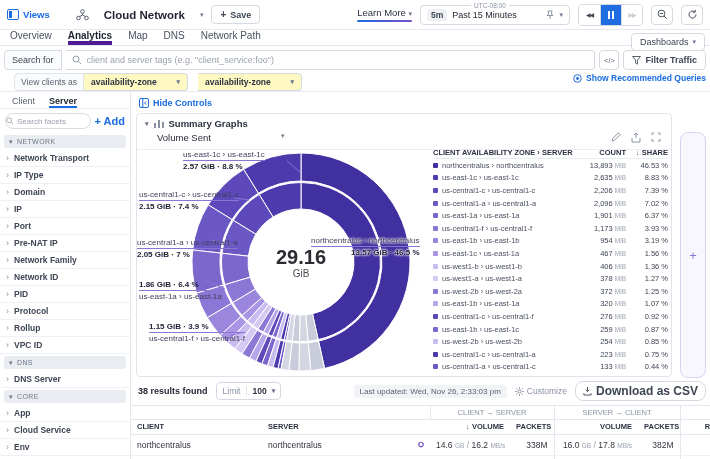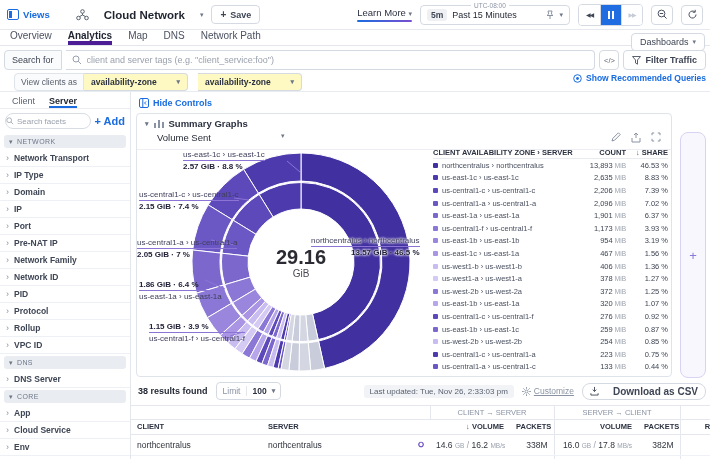--- a/index.html
+++ b/index.html
@@ -123,23 +123,23 @@
 
   
   .resultsbar { display:flex; align-items:center; gap:8px; margin:5px 4px 0 7px; height:18px; }
   .results { font-size:9px; font-weight:bold; color:#1f2430; }
   .limitctl { display:flex; align-items:center; border:1px solid #d5dae2; border-radius:4px;
     height:18px; overflow:hidden; cursor:pointer; }
   .limitctl .ll { font-size:8.5px; color:#8a93a3; padding:0 6px; border-right:1px solid #e3e6eb; }
   .limitctl .lv { font-size:8.5px; font-weight:bold; color:#2b3140; padding:0 5px; display:flex; gap:5px; align-items:center; }
   .updated { margin-left:auto; background:#f1f3f7; border-radius:3px; font-size:8px; color:#5a6270;
     padding:2px 6px; }
-  .customize { display:flex; align-items:center; gap:3px; font-size:8.5px; color:#8a93a3; cursor:pointer;text-decoration:underline; }
-  .csvbtn { display:flex; align-items:center; gap:14px; border:1px solid #d5dae2; border-radius:8px;
-    background:#fff; font-size:10px; font-weight:bold; color:#3e4554; padding:2px 7px; cursor:pointer; }
+  .customize { display:flex; align-items:center; gap:3px; font-size:8.5px; color:#8a93a3; cursor:pointer; }
+  .csvbtn { display:flex; align-items:center; gap:4px; border:1px solid #d5dae2; border-radius:8px;
+    background:#fff; font-size:12px; font-weight:bold; color:#3e4554; padding:2px 7px; cursor:pointer; }
 
   
   .btablewrap { margin-top:5px; overflow:hidden; border-top:1px solid #e4e7ee; }
   table.btable { border-collapse:collapse; width:600px; table-layout:fixed; }
   .btable th, .btable td { font-weight:normal; padding:0 6px; white-space:nowrap; overflow:hidden; }
   .grouprow th { font-size:7.5px; color:#8a93a3; text-align:center; height:13px;
     border-bottom:1px solid #e4e7ee; }
   .grouprow th.gb { border-left:1px solid #e4e7ee; border-right:1px solid #e4e7ee; }
   .colrow th { font-size:7.5px; font-weight:bold; color:#2b3140; height:15px;
     border-bottom:1px solid #e4e7ee; text-align:right; }
@@ -618,21 +618,21 @@
 
       <div class="resultsbar">
         <span class="results">38 results found</span>
         <div class="limitctl">
           <span class="ll">Limit</span>
           <span class="lv">
               <span>100</span>
               <span class="caret">▾</span>
             </span>
         </div>
-        <span class="updated">Last updated: Tue, Nov 26, 2:33:03 pm</span>
+        <span class="updated">Last updated: Wed, Nov 26, 2:33:03 pm</span>
         <span class="customize">
           <svg width="9" height="9" viewBox="0 0 10 10">
               <circle cx="5" cy="5" r="1.6" fill="none" stroke="#8a93a3"></circle>
               <path d="M5 0v2M5 8v2M0 5h2M8 5h2M1.5 1.5L3 3M7 7l1.5 1.5M8.5 1.5L7 3M3 7L1.5 8.5" stroke="#8a93a3"></path>
             </svg>
           <span>Customize</span>
         </span>
         <button class="csvbtn">
           <svg width="9" height="10" viewBox="0 0 10 11">
               <path d="M5 1v5M3 4l2 2 2-2M1 8v2h8V8" fill="none" stroke="#3e4554"></path>

